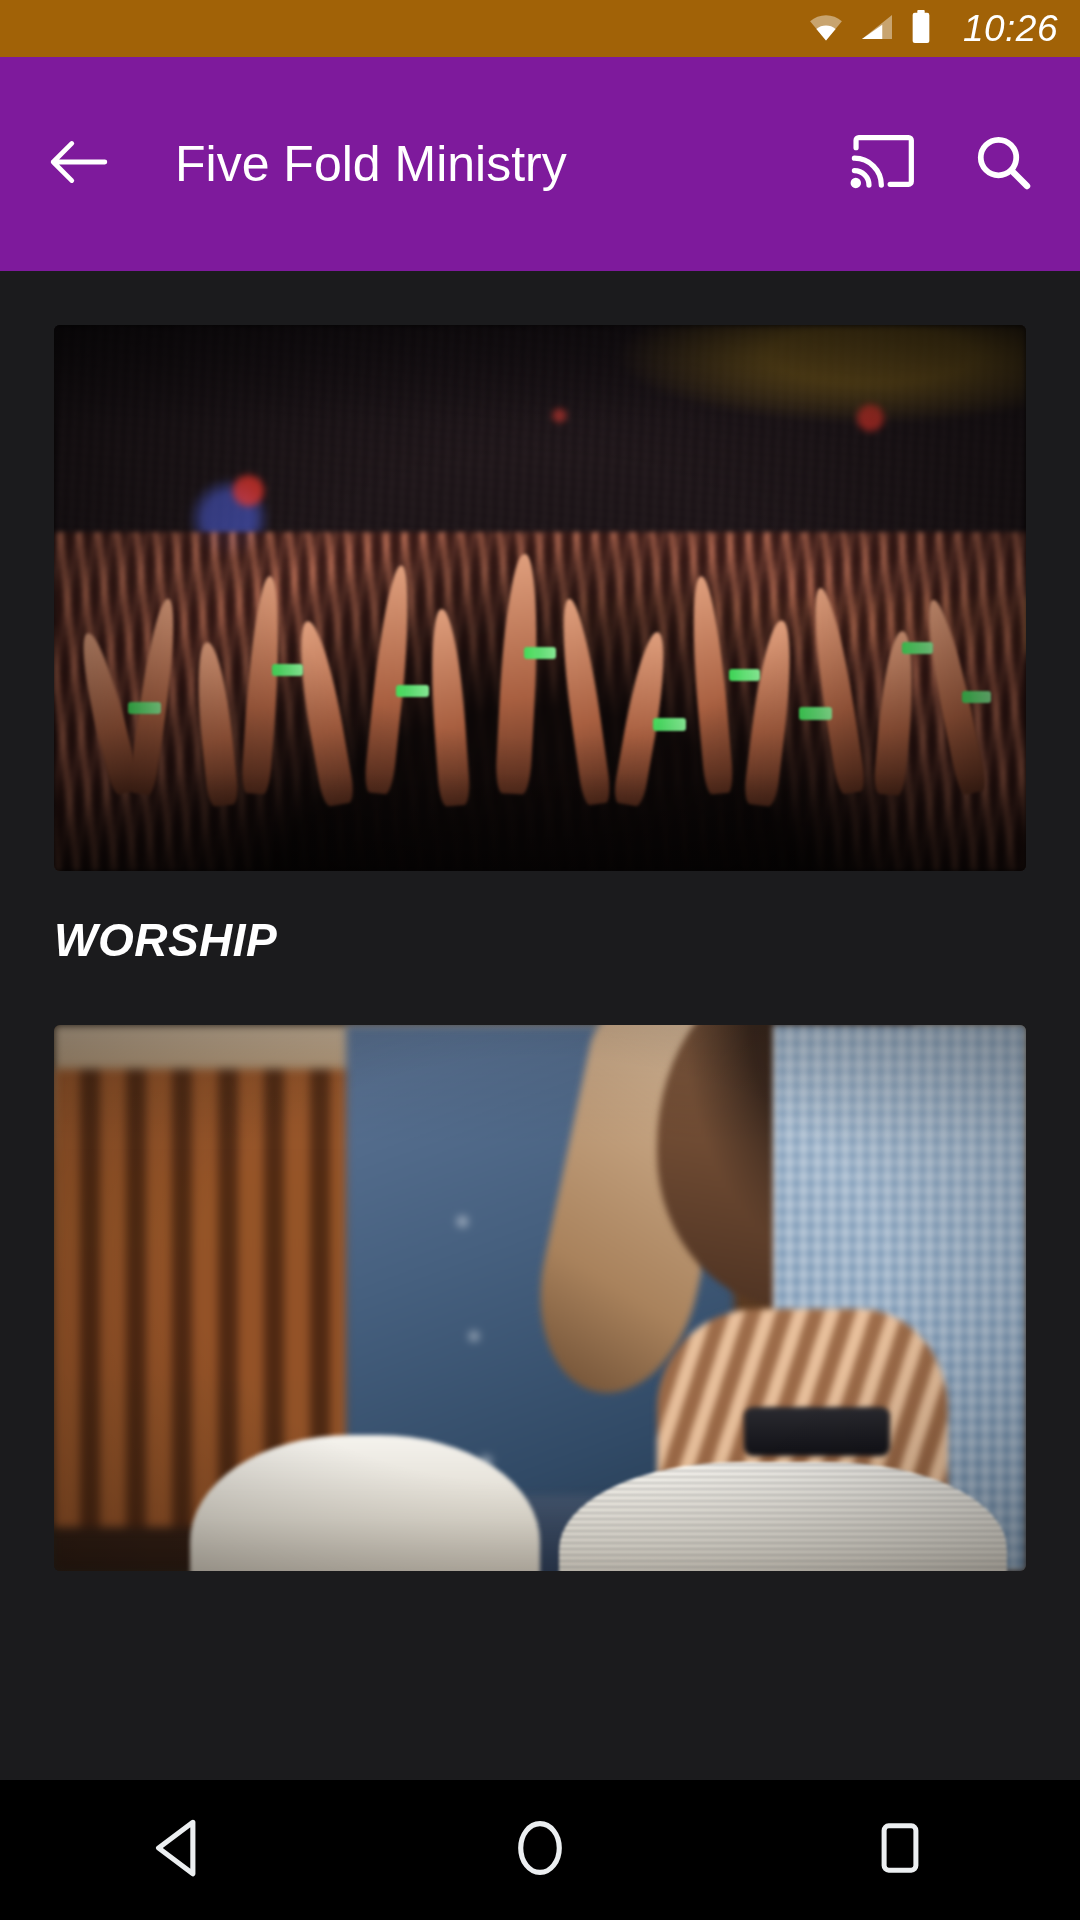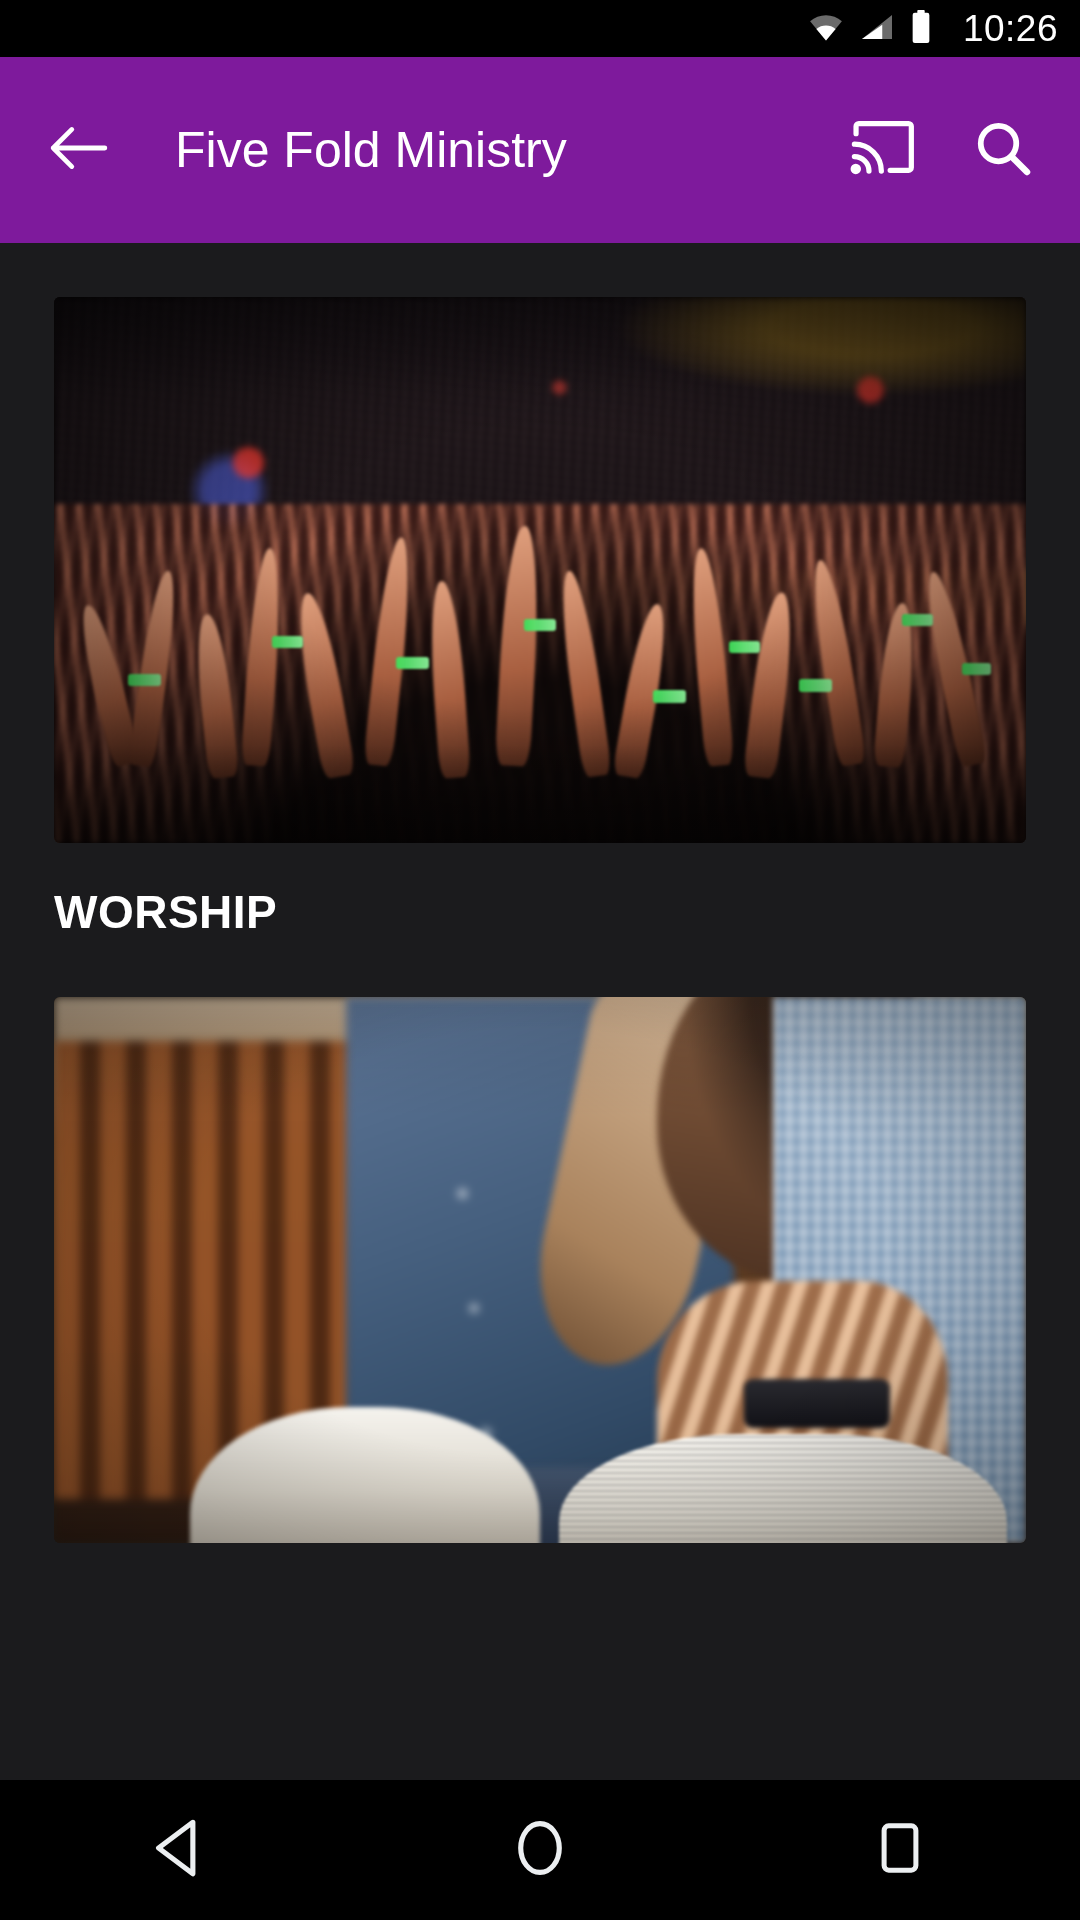--- a/index.html
+++ b/index.html
@@ -17,44 +17,45 @@
     width:1080px;
     height:1920px;
     background:#1b1b1d;
     display:flex;
     flex-direction:column;
   }
 
   
   #status-bar {
     height:57px;
-    background:#000000;
+    background:#a16207;
     display:flex;
     align-items:center;
     justify-content:flex-end;
     padding-right:22px;
     flex:0 0 auto;
+    font-style:italic;
   }
   .status-icons {
     display:flex;
     align-items:center;
     gap:14px;
   }
   .status-clock {
     color:#ffffff;
     font-size:37px;
     font-weight:400;
     letter-spacing:0.5px;
     margin-left:16px;
     line-height:1;
   }
 
   
   #app-bar {
-    height:186px;
+    height:214px;
     background:#7e1a9c;
     display:flex;
     align-items:center;
     padding:0 38px 0 46px;
     flex:0 0 auto;
   }
   #back-button {
     width:64px; height:64px;
     display:flex; align-items:center; justify-content:center;
     flex:0 0 auto;
@@ -80,20 +81,21 @@
   
   #content {
     flex:1 1 auto;
     background:#1b1b1d;
     overflow:hidden;
     padding-top:54px;
   }
   .card {
     margin:0 54px;
     padding-bottom:62px;
+    font-style:italic;
   }
   .card-image {
     width:972px;
     height:546px;
     border-radius:6px;
     overflow:hidden;
     position:relative;
     background:#100d0c;
   }
   .card-title {

